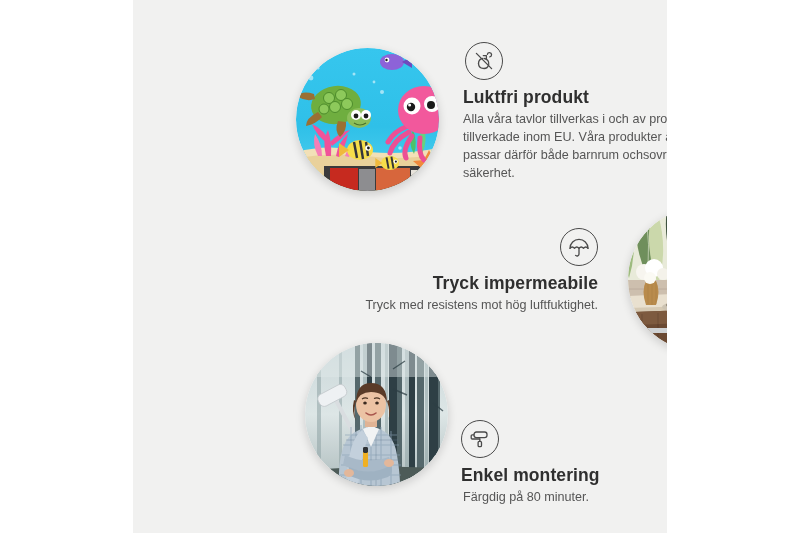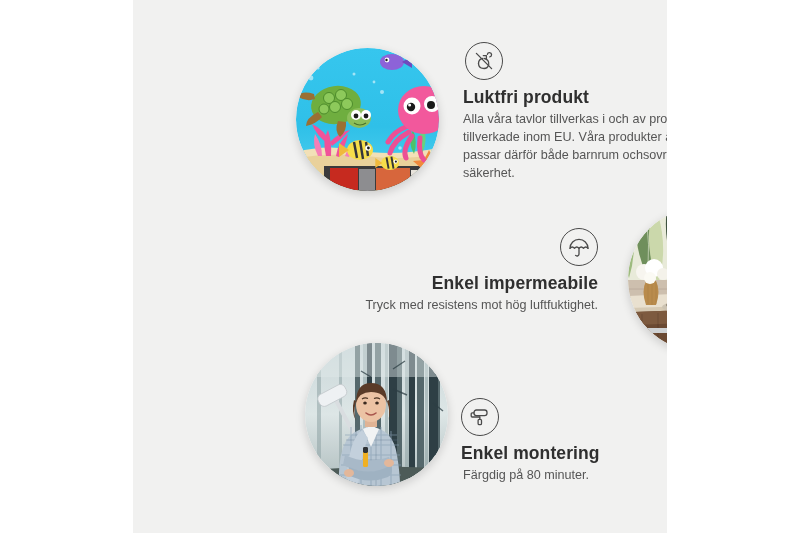--- a/index.html
+++ b/index.html
@@ -69,21 +69,21 @@
   
   #feature-odourless { left: 330px; top: 42px; width: 300px; }
   #feature-odourless .icon-circle { margin-left: 2px; }
 
   
   #feature-waterproof { left: 190px; top: 228px; width: 275px; text-align: right; }
   #feature-waterproof .icon-row { display: flex; justify-content: flex-end; }
   #feature-waterproof .feat-body { }
 
   
-  #feature-easy-mount { left: 328px; top: 398px; width: 250px; }
+  #feature-easy-mount { left: 328px; top: 420px; width: 250px; }
   #feature-easy-mount .feat-body { margin-left: 2px; }
 
   
   .photo {
     position: absolute;
     border-radius: 50%;
     overflow: hidden;
     box-shadow: 0 3px 10px rgba(0,0,0,.16);
   }
   .photo > svg { display: block; }
@@ -320,21 +320,21 @@
     <div class="feature" id="feature-waterproof">
       <div class="icon-row">
         <div class="icon-circle">
           <svg width="24" height="24" viewBox="0 0 24 24" fill="none" stroke="#4a4a4a" stroke-width="1.3" stroke-linecap="round" stroke-linejoin="round">
             <path d="M3 13.3 a9 9 0 0 1 18 0"></path>
             <path d="M3 13.3 q2.2 -2.6 4.5 0 q2.2 -2.6 4.5 0 q2.2 -2.6 4.5 0 q2.2 -2.6 4.5 0"></path>
             <path d="M12 13.3 V19 a2 2 0 0 1 -3.4 1.4"></path>
           </svg>
         </div>
       </div>
-      <div class="feat-title">Enkel impermeabile</div>
+      <div class="feat-title">Tryck impermeabile</div>
       <p class="feat-body">Tryck med resistens mot hög luftfuktighet.</p>
     </div>
 
     <div class="photo" id="photo-forest">
       <svg width="143" height="143" viewBox="0 0 143 143">
         <defs>
           <clipPath id="clipFO">
               <circle cx="71.5" cy="71.5" r="71.5"></circle>
             </clipPath>
           <linearGradient id="fogG" x1="0" y1="0" x2="0" y2="1">

